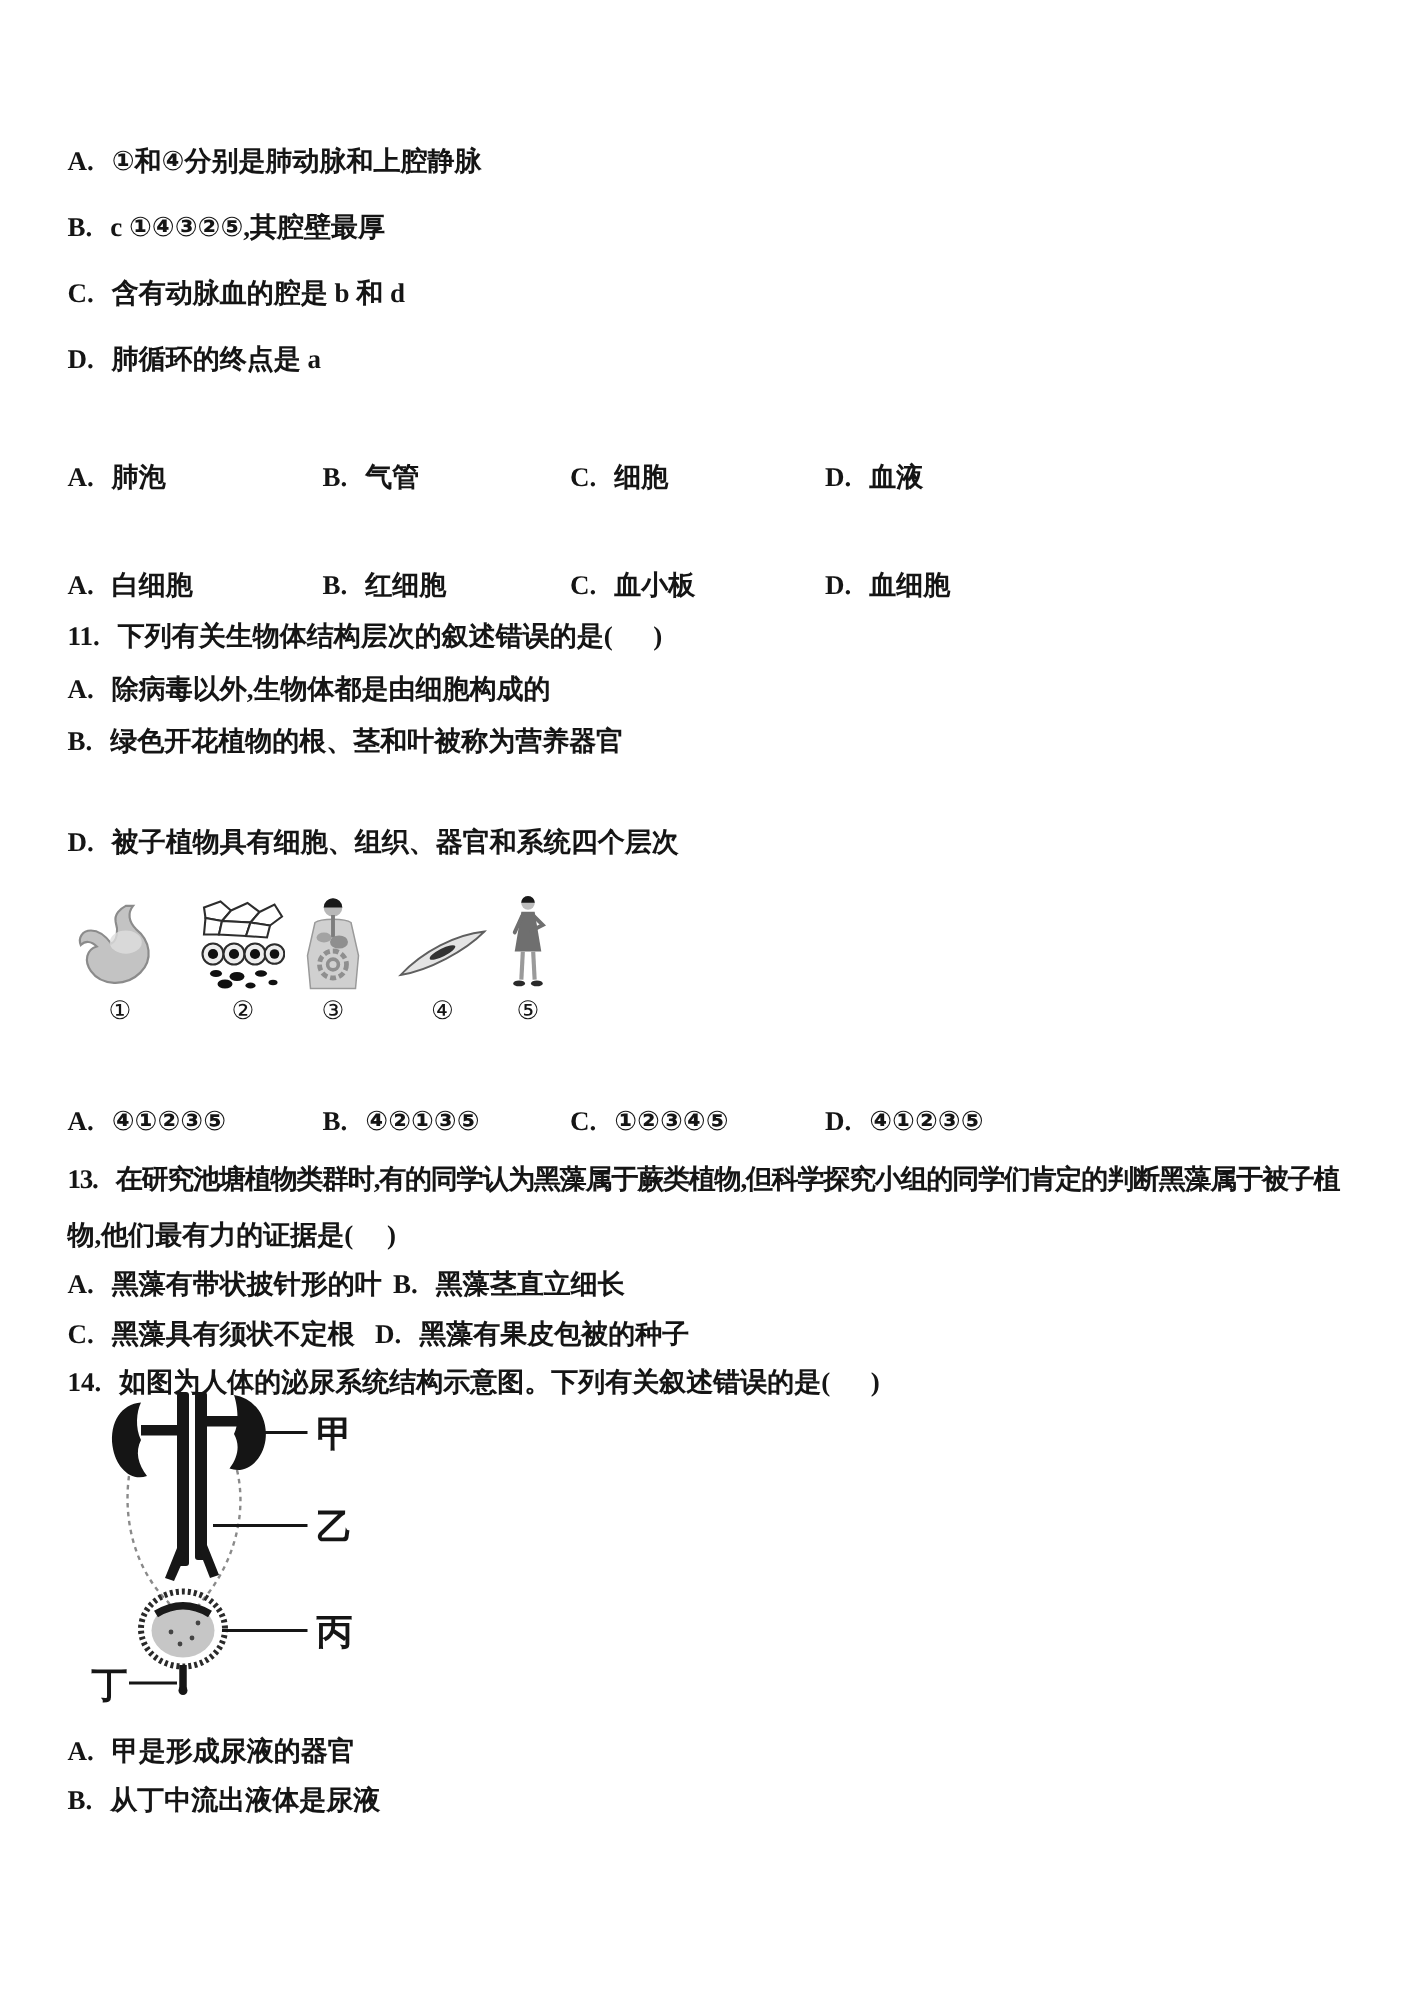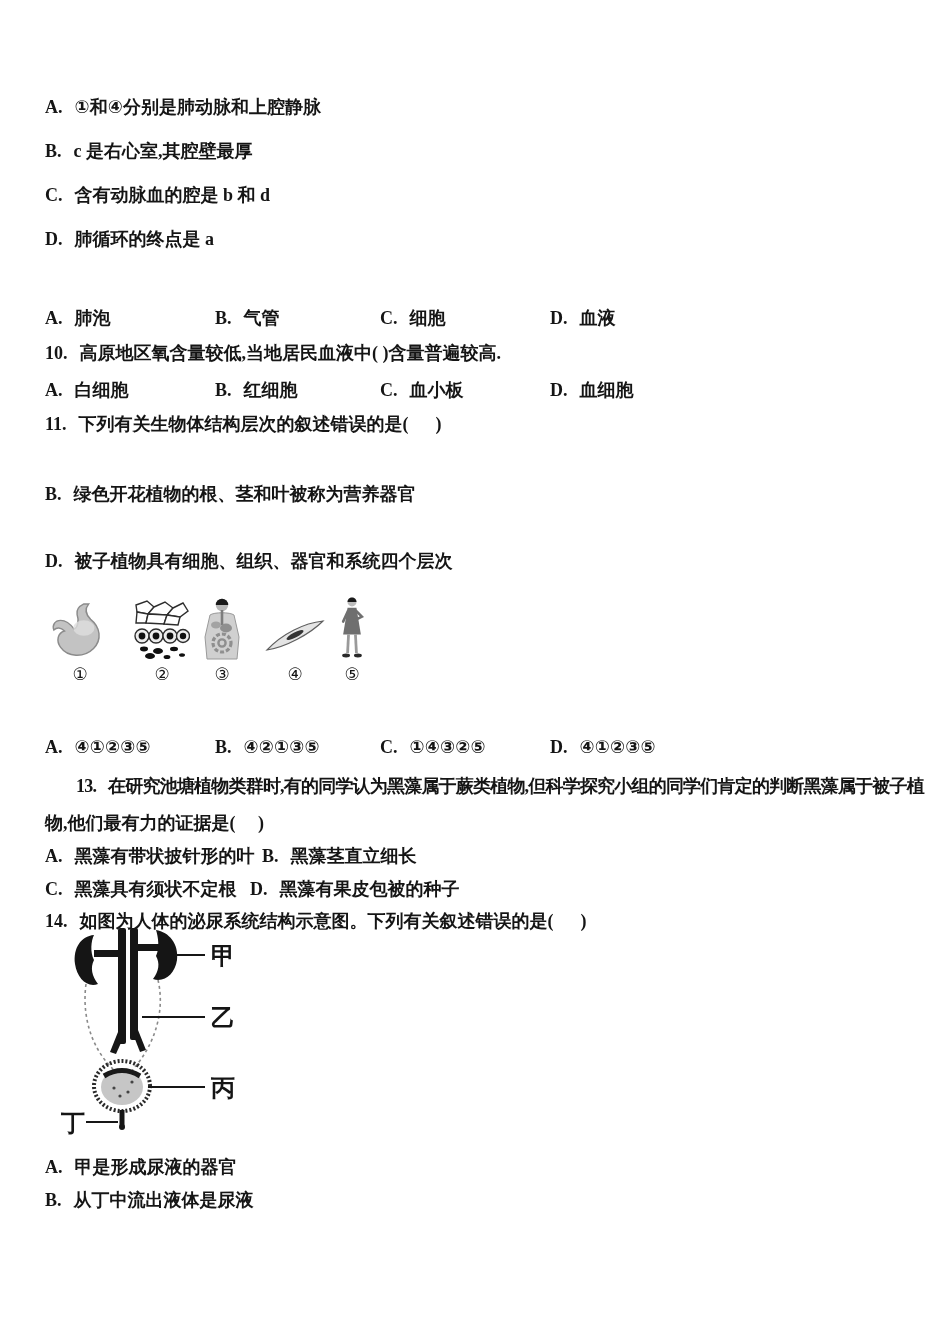--- a/index.html
+++ b/index.html
@@ -4,52 +4,52 @@
 <style>
   html,body { margin:0; padding:0; background:#fff; }
   .page {
     position:relative; width:950px; height:1344px; background:#ffffff;
     font-family:"Liberation Serif","DejaVu Serif","DejaVu Sans",serif;
     font-weight:700; color:#151515; font-size:18px; overflow:hidden;
   }
   .line { position:absolute; left:45px; white-space:pre; line-height:22px; }
   .lab { display:inline-block; }
   .txt { margin-left:12px; }
-  .tight { letter-spacing:-0.8px;margin-left:31px; }
+  .tight { letter-spacing:-0.8px; }
   
   .figrow { position:absolute; top:596px; left:0; width:950px; height:92px; }
   .fig { position:absolute; top:0; width:64px; height:88px;
          display:flex; flex-direction:column; align-items:center; justify-content:flex-end; }
   .fig-num { height:20px; line-height:20px; font-size:17px; margin-top:3px;
              font-family:"DejaVu Sans",sans-serif; font-weight:400; }
   .urinary text { font-size:24px; font-weight:700; fill:#151515;
                   font-family:"Liberation Serif","DejaVu Serif",serif; }
 </style>
 </head>
 <body>
 
 <div class="page">
 
   <div class="line" style="top:96px"><span class="lab">A.</span><span class="txt">①和④分别是肺动脉和上腔静脉</span></div>
-  <div class="line" style="top:140px"><span class="lab">B.</span><span class="txt">c 是右心室,其腔壁最厚</span></div>
+  <div class="line" style="top:140px"><span class="lab">B.</span><span class="txt">c ①④③②⑤,其腔壁最厚</span></div>
   <div class="line" style="top:184px"><span class="lab">C.</span><span class="txt">含有动脉血的腔是 b 和 d</span></div>
   <div class="line" style="top:228px"><span class="lab">D.</span><span class="txt">肺循环的终点是 a</span></div>
 
   <div class="line" style="top:307px;left:45px"><span class="lab">A.</span><span class="txt">肺泡</span></div>
   <div class="line" style="top:307px;left:215px"><span class="lab">B.</span><span class="txt">气管</span></div>
   <div class="line" style="top:307px;left:380px"><span class="lab">C.</span><span class="txt">细胞</span></div>
   <div class="line" style="top:307px;left:550px"><span class="lab">D.</span><span class="txt">血液</span></div>
 
-  <div class="line" style="top:342px"><span class="lab">10.</span><span class="txt">高原地区氧含量较低,当地居民血液中( )含量普遍较高.</span></div>
   <div class="line" style="top:379px;left:45px"><span class="lab">A.</span><span class="txt">白细胞</span></div>
   <div class="line" style="top:379px;left:215px"><span class="lab">B.</span><span class="txt">红细胞</span></div>
   <div class="line" style="top:379px;left:380px"><span class="lab">C.</span><span class="txt">血小板</span></div>
   <div class="line" style="top:379px;left:550px"><span class="lab">D.</span><span class="txt">血细胞</span></div>
 
   <div class="line" style="top:413px"><span class="lab">11.</span><span class="txt">下列有关生物体结构层次的叙述错误的是(      )</span></div>
+  <div class="line" style="top:448px"><span class="lab">A.</span><span class="txt">除病毒以外,生物体都是由细胞构成的</span></div>
   <div class="line" style="top:483px"><span class="lab">B.</span><span class="txt">绿色开花植物的根、茎和叶被称为营养器官</span></div>
   <div class="line" style="top:550px"><span class="lab">D.</span><span class="txt">被子植物具有细胞、组织、器官和系统四个层次</span></div>
 
 
   <div class="figrow">
     <div class="fig" style="left:48px">
       <svg width="62" height="60" viewBox="0 0 64 62">
         <path d="M41 3 C37 8 38 14 43 19 C53 27 55 40 46 49 C36 59 19 58 12 48 C7 41 9 33 16 31 C12 27 8 27 5 30 C3 25 6 20 12 20 C18 20 23 25 26 29 C30 27 31 20 29 14 C28 9 32 5 36 3 Z" fill="#c3c3c3" stroke="#8b8b8b" stroke-width="1.5"></path>
         <ellipse cx="36" cy="28" rx="11" ry="8" fill="#dedede" opacity="0.8"></ellipse>
       </svg>
@@ -116,21 +116,21 @@
         <line x1="20.5" y1="39" x2="21.5" y2="58" stroke="#9a9a9a" stroke-width="2.8"></line>
         <ellipse cx="11" cy="60.5" rx="4" ry="2" fill="#2a2a2a"></ellipse>
         <ellipse cx="23" cy="60.5" rx="4" ry="2" fill="#2a2a2a"></ellipse>
       </svg>
       <div class="fig-num">⑤</div>
     </div>
   </div>
 
   <div class="line" style="top:736px;left:45px"><span class="lab">A.</span><span class="txt">④①②③⑤</span></div>
   <div class="line" style="top:736px;left:215px"><span class="lab">B.</span><span class="txt">④②①③⑤</span></div>
-  <div class="line" style="top:736px;left:380px"><span class="lab">C.</span><span class="txt">①④③②⑤</span></div>
+  <div class="line" style="top:736px;left:380px"><span class="lab">C.</span><span class="txt">①②③④⑤</span></div>
   <div class="line" style="top:736px;left:550px"><span class="lab">D.</span><span class="txt">④①②③⑤</span></div>
 
   <div class="line tight" style="top:775px"><span class="lab">13.</span><span class="txt">在研究池塘植物类群时,有的同学认为黑藻属于蕨类植物,但科学探究小组的同学们肯定的判断黑藻属于被子植</span></div>
   <div class="line" style="top:812px"><span>物,他们最有力的证据是(     )</span></div>
   <div class="line" style="top:845px;left:45px"><span class="lab">A.</span><span class="txt">黑藻有带状披针形的叶</span></div>
   <div class="line" style="top:845px;left:262px"><span class="lab">B.</span><span class="txt">黑藻茎直立细长</span></div>
   <div class="line" style="top:878px;left:45px"><span class="lab">C.</span><span class="txt">黑藻具有须状不定根</span></div>
   <div class="line" style="top:878px;left:250px"><span class="lab">D.</span><span class="txt">黑藻有果皮包被的种子</span></div>
 
   <div class="line" style="top:910px"><span class="lab">14.</span><span class="txt">如图为人体的泌尿系统结构示意图。下列有关叙述错误的是(      )</span></div>

